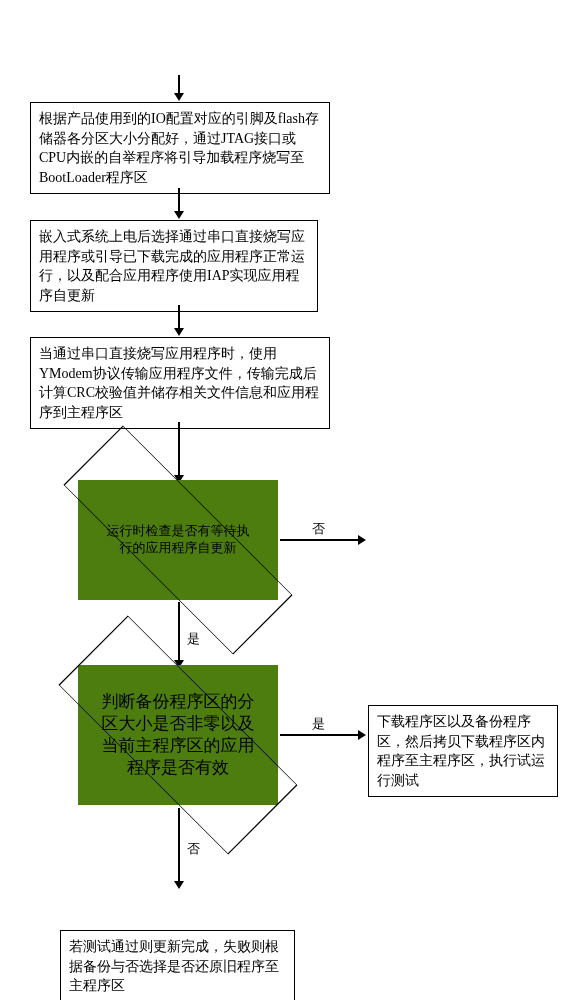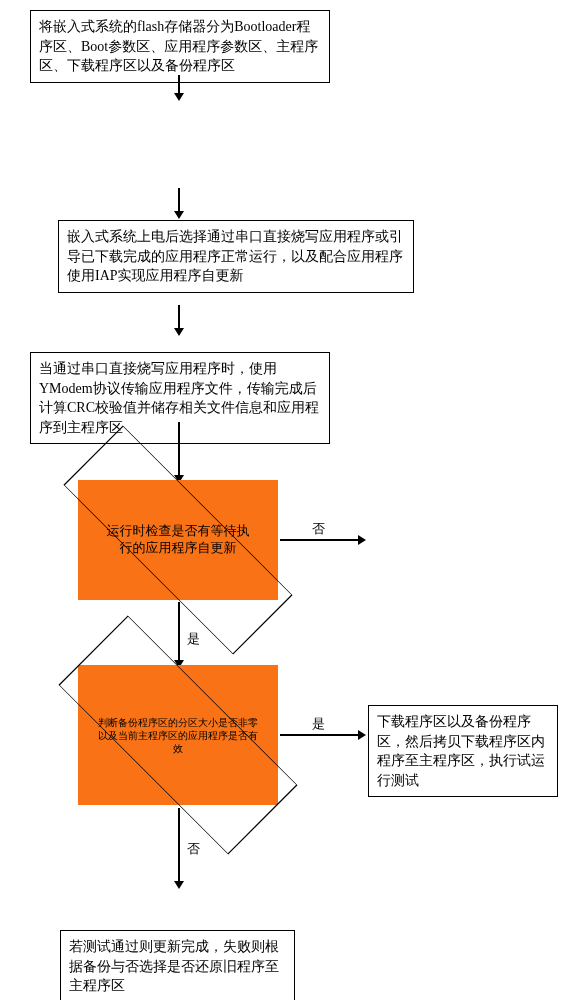--- a/index.html
+++ b/index.html
@@ -25,21 +25,21 @@
       position: absolute;
       border: 1.5px solid #000;
       padding: 6px 8px;
       background: #fff;
       text-align: left;
     }
     .diamond {
       position: absolute;
       width: 200px;
       height: 120px;
-      background: #f97316;
+      background: #4d7c0f;
     }
     .diamond-shape {
       position: absolute;
       width: 100%;
       height: 100%;
       transform: rotate(45deg) scaleX(1.2) scaleY(0.7);
       border: 1.5px solid #000;
       top: 0;
       left: 0;
     }
@@ -86,39 +86,39 @@
       font-size: 13px;
       background: #fff;
       padding: 0 2px;
     }
   </style>
 </head>
 <body>
 
 <div class="flowchart">
 
-  <div class="box" style="left:30px; top:10px; width:300px;">
-    <span>将嵌入式系统的flash存储器分为Bootloader程序区、Boot参数区、应用程序参数区、主程序区、下载程序区以及备份程序区</span>
-  </div>
 
   <div class="arrow-line arrow-v" style="left:178px; top:75px; height:20px;"></div>
   <div class="arrow-head-down" style="left:173.5px; top:93px;"></div>
 
+  <div class="box" style="left:30px; top:102px; width:300px;">
+    <span>根据产品使用到的IO配置对应的引脚及flash存储器各分区大小分配好，通过JTAG接口或CPU内嵌的自举程序将引导加载程序烧写至BootLoader程序区</span>
+  </div>
 
   <div class="arrow-line arrow-v" style="left:178px; top:188px; height:25px;"></div>
   <div class="arrow-head-down" style="left:173.5px; top:211px;"></div>
 
-  <div class="box" style="left:30px; top:220px; width:356px;margin-left:28px;">
+  <div class="box" style="left:30px; top:220px; width:288px;">
     <span>嵌入式系统上电后选择通过串口直接烧写应用程序或引导已下载完成的应用程序正常运行，以及配合应用程序使用IAP实现应用程序自更新</span>
   </div>
 
   <div class="arrow-line arrow-v" style="left:178px; top:305px; height:25px;"></div>
   <div class="arrow-head-down" style="left:173.5px; top:328px;"></div>
 
-  <div class="box" style="left:30px; top:337px; width:300px;margin-top:15px;">
+  <div class="box" style="left:30px; top:337px; width:300px;">
     <span>当通过串口直接烧写应用程序时，使用YModem协议传输应用程序文件，传输完成后计算CRC校验值并储存相关文件信息和应用程序到主程序区</span>
   </div>
 
   <div class="arrow-line arrow-v" style="left:178px; top:422px; height:55px;"></div>
   <div class="arrow-head-down" style="left:173.5px; top:475px;"></div>
 
   <div class="diamond" style="left:78px; top:480px;">
     <div class="diamond-shape"></div>
     <div class="diamond-text">
       <span>运行时检查是否有等待执行的应用程序自更新</span>
@@ -133,21 +133,21 @@
 
 
   <div class="arrow-line arrow-v" style="left:178px; top:602px; height:60px;"></div>
   <div class="arrow-head-down" style="left:173.5px; top:660px;"></div>
   <div class="label" style="left:185px; top:630px;">
     <span>是</span>
   </div>
 
   <div class="diamond" style="left:78px; top:665px; height:140px;">
     <div class="diamond-shape"></div>
-    <div class="diamond-text" style="padding:10px 18px; font-size:10px;">
+    <div class="diamond-text" style="padding:10px 18px; font-size:17px;">
       <span>判断备份程序区的分区大小是否非零以及当前主程序区的应用程序是否有效</span>
     </div>
   </div>
 
   <div class="arrow-line arrow-h" style="left:280px; top:734px; width:80px;"></div>
   <div class="arrow-head-right" style="left:358px; top:729.5px;"></div>
   <div class="label" style="left:310px; top:715px;">
     <span>是</span>
   </div>
 

